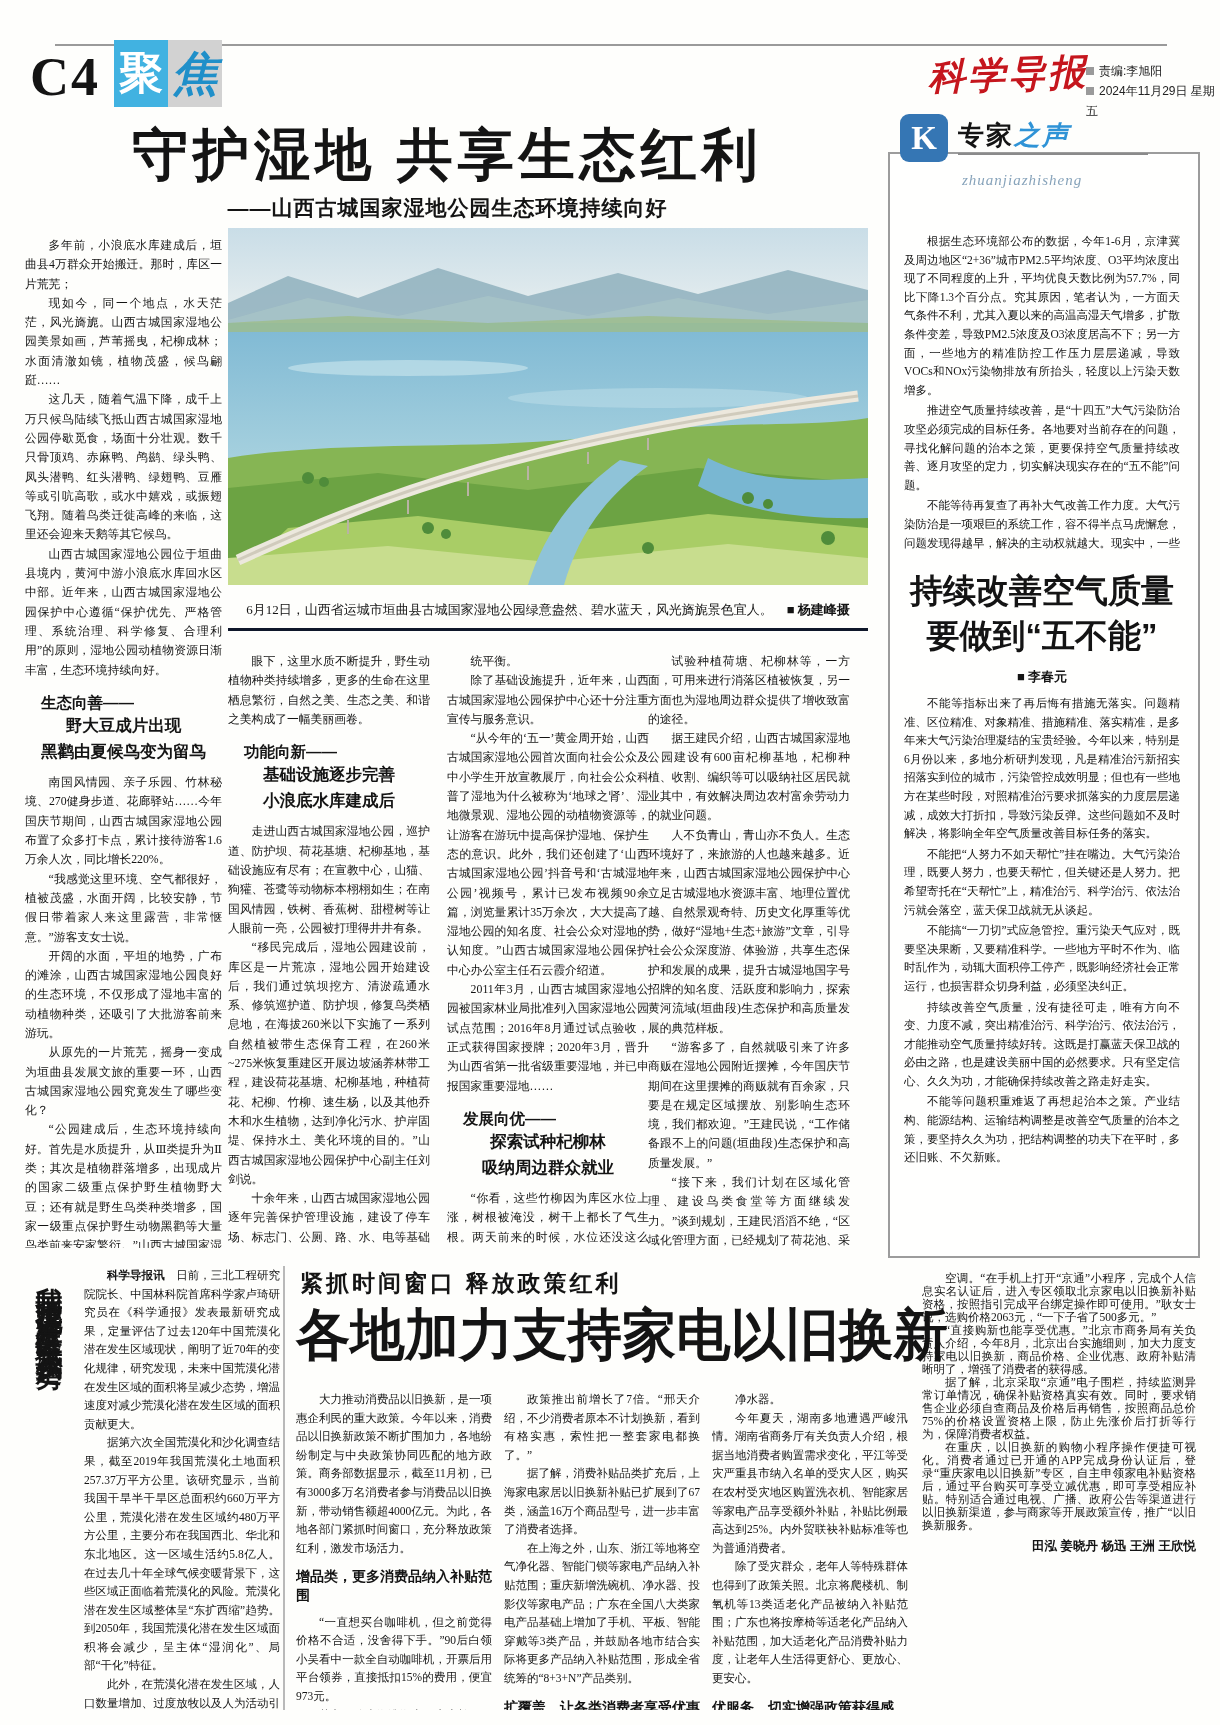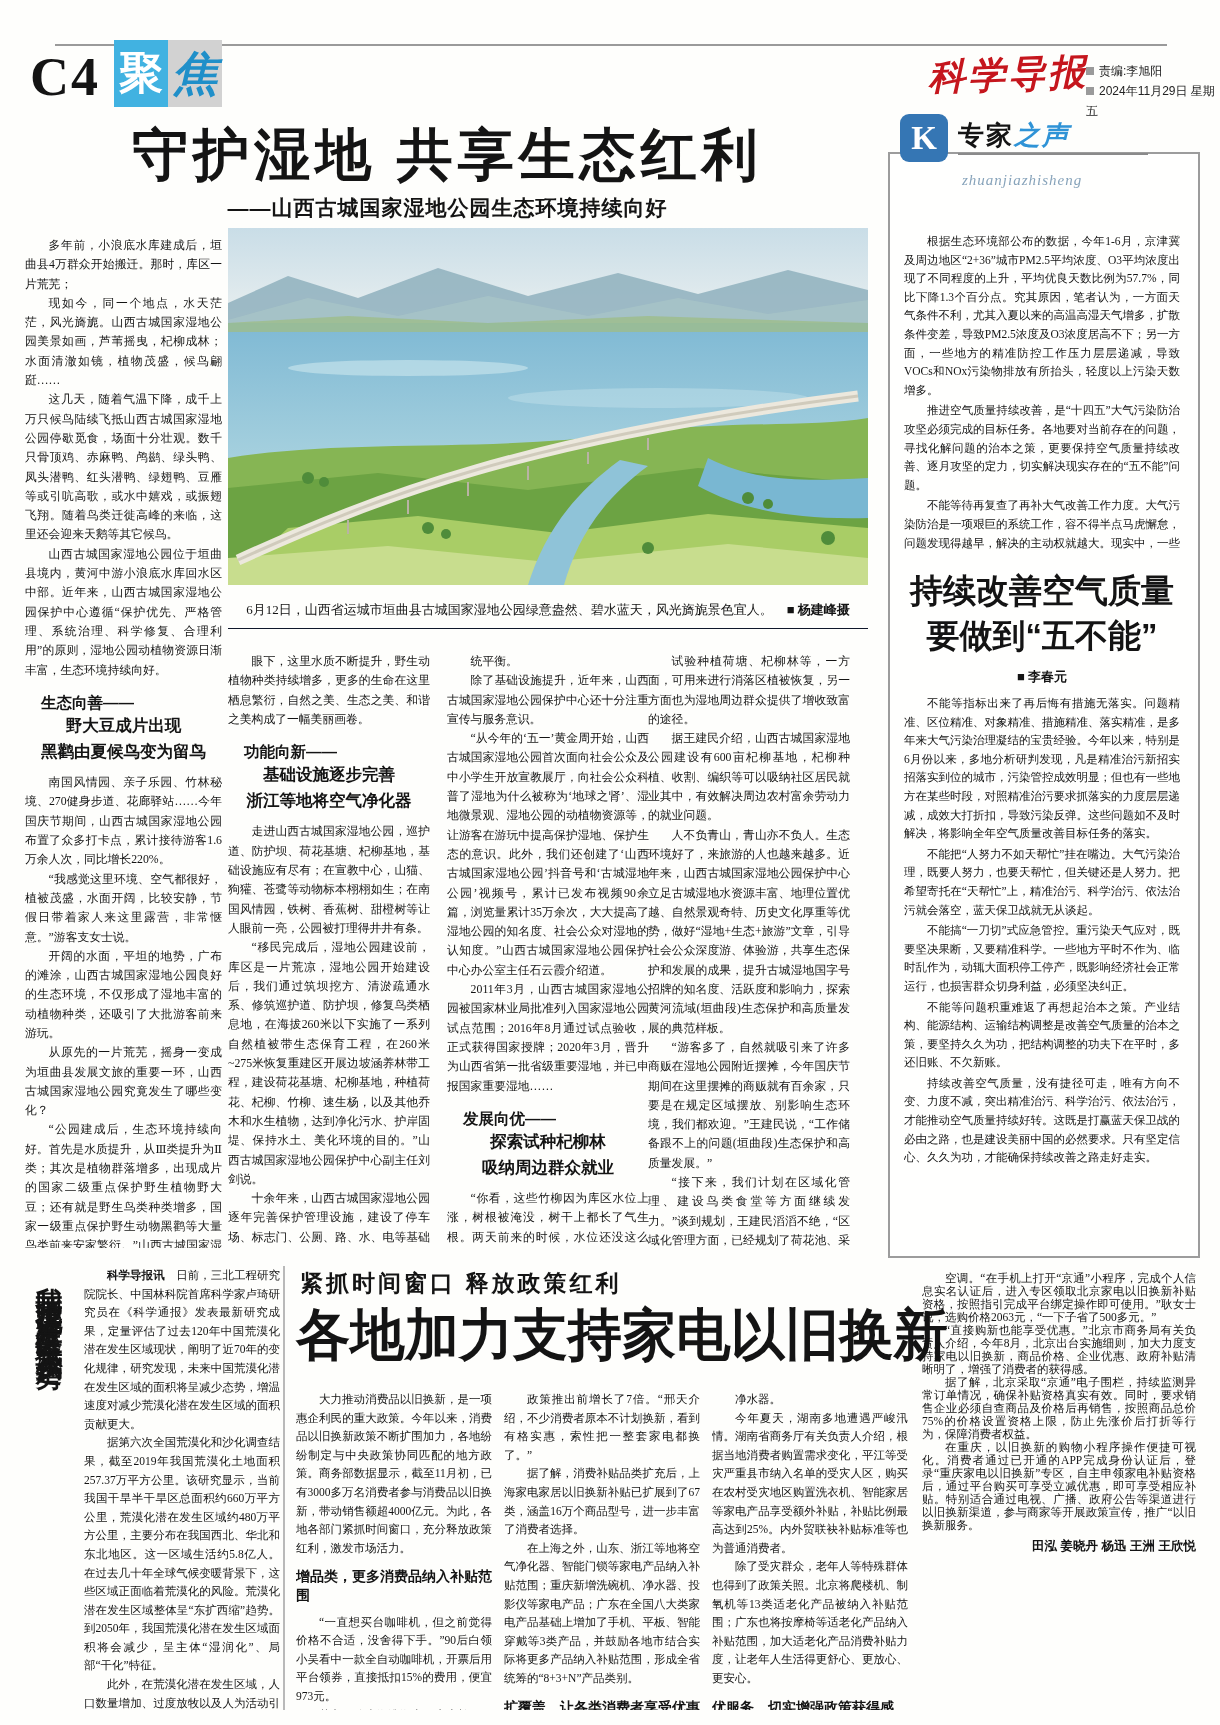--- a/index.html
+++ b/index.html
@@ -20,21 +20,21 @@
   .issue-info{position:absolute;left:1086px;top:61px;font-size:12px;line-height:20px;color:#222;}
   .issue-info .sq{display:inline-block;width:8px;height:8px;background:#9a9a9a;margin-right:5px;}
 
   
   .main-hl{position:absolute;left:25px;top:118px;width:845px;text-align:center;
            font-size:56px;font-weight:900;letter-spacing:5px;}
   .main-dek{position:absolute;left:25px;top:194px;width:845px;text-align:center;
             font-size:21px;font-weight:600;letter-spacing:1px;}
   .photo{position:absolute;left:228px;top:228px;width:640px;height:357px;overflow:hidden;}
   .caption{position:absolute;left:228px;top:600px;width:640px;font-size:13px;line-height:20px;
-           text-align:center;border-bottom:1px solid #0f172a;padding-bottom:8px;}
+           text-align:center;border-bottom:3px solid #0f172a;padding-bottom:8px;}
   .caption .credit{font-weight:bold;margin-left:14px;}
 
   .news-col{position:absolute;overflow:hidden;text-align:justify;font-size:11.8px;line-height:19.3px;}
   .news-col p{margin:0;text-indent:2em;}
   .sec-head{margin:13px 16px 9px;}
   .sec-kicker{font-weight:bold;font-size:15.5px;text-indent:0;}
   .sec-line{text-align:center;font-weight:bold;font-size:16.5px;line-height:26px;}
   .byline{text-align:right;font-weight:bold;margin-top:8px;font-size:12.5px;}
 
   
@@ -161,21 +161,21 @@
       </div>
   </div>
 
   <div class="news-col" style="left:228px;top:652px;width:202px;height:596px;">
     <div>
         <p>眼下，这里水质不断提升，野生动植物种类持续增多，更多的生命在这里栖息繁衍，自然之美、生态之美、和谐之美构成了一幅美丽画卷。</p>
       </div>
     <div class="sec-head sans">
       <div class="sec-kicker">功能向新——</div>
       <div class="sec-line">基础设施逐步完善</div>
-      <div class="sec-line">浙江等地将空气净化器</div>
+      <div class="sec-line">小浪底水库建成后</div>
     </div>
     <div>
         <p>走进山西古城国家湿地公园，巡护道、防护坝、荷花基塘、杞柳基地，基础设施应有尽有；在宣教中心，山猫、狗獾、苍鹭等动物标本栩栩如生；在南国风情园，铁树、香蕉树、甜橙树等让人眼前一亮，公园被打理得井井有条。</p>
         <p>“移民完成后，湿地公园建设前，库区是一片荒凉，湿地公园开始建设后，我们通过筑坝挖方、清淤疏通水系、修筑巡护道、防护坝，修复鸟类栖息地，在海拔260米以下实施了一系列自然植被带生态保育工程，在260米~275米恢复重建区开展边坡涵养林带工程，建设荷花基塘、杞柳基地，种植荷花、杞柳、竹柳、速生杨，以及其他乔木和水生植物，达到净化污水、护岸固堤、保持水土、美化环境的目的。”山西古城国家湿地公园保护中心副主任刘剑说。</p>
         <p>十余年来，山西古城国家湿地公园逐年完善保护管理设施，建设了停车场、标志门、公厕、路、水、电等基础设施，建成3处鸟类观测站、4个管护站，建成了集科研、宣教、监测于一体的综合楼，打造了荷花广场、宣教中心、湿地生态功能展示园、南国风情园等精品景点。2018年~2021年连续4年对海拔275米以下消落区土地1200公顷全部进行了退耕还湿，最大程度减少了人为干扰和农业面源污染，维护了黄河水质安全、生物多样性安全和生态系</p>
       </div>
   </div>
 
   <div class="news-col" style="left:447px;top:652px;width:202px;height:596px;">
     <div>
@@ -224,22 +224,22 @@
 
   <div class="ex-hl sans" style="top:568px;">持续改善空气质量</div>
   <div class="ex-hl sans" style="top:613px;">要做到“五不能”</div>
   <div class="ex-author" style="top:668px;">■ 李春元</div>
 
   <div class="ex-col" style="left:904px;top:694px;width:276px;height:552px;">
     <div>
         <p>不能等指标出来了再后悔有措施无落实。问题精准、区位精准、对象精准、措施精准、落实精准，是多年来大气污染治理凝结的宝贵经验。今年以来，特别是6月份以来，多地分析研判发现，凡是精准治污新招实招落实到位的城市，污染管控成效明显；但也有一些地方在某些时段，对照精准治污要求抓落实的力度层层递减，成效大打折扣，导致污染反弹。这些问题如不及时解决，将影响全年空气质量改善目标任务的落实。</p>
         <p>不能把“人努力不如天帮忙”挂在嘴边。大气污染治理，既要人努力，也要天帮忙，但关键还是人努力。把希望寄托在“天帮忙”上，精准治污、科学治污、依法治污就会落空，蓝天保卫战就无从谈起。</p>
         <p>不能搞“一刀切”式应急管控。重污染天气应对，既要坚决果断，又要精准科学。一些地方平时不作为、临时乱作为，动辄大面积停工停产，既影响经济社会正常运行，也损害群众切身利益，必须坚决纠正。</p>
+        <p>持续改善空气质量，没有捷径可走，唯有方向不变、力度不减，突出精准治污、科学治污、依法治污，才能推动空气质量持续好转。这既是打赢蓝天保卫战的必由之路，也是建设美丽中国的必然要求。只有坚定信心、久久为功，才能确保持续改善之路走好走实。</p>
         <p>不能等问题积重难返了再想起治本之策。产业结构、能源结构、运输结构调整是改善空气质量的治本之策，要坚持久久为功，把结构调整的功夫下在平时，多还旧账、不欠新账。</p>
-        <p>持续改善空气质量，没有捷径可走，唯有方向不变、力度不减，突出精准治污、科学治污、依法治污，才能推动空气质量持续好转。这既是打赢蓝天保卫战的必由之路，也是建设美丽中国的必然要求。只有坚定信心、久久为功，才能确保持续改善之路走好走实。</p>
       </div>
   </div>
 
   <div class="v-title sans">我国荒漠化潜在发生区域呈减少趋势</div>
   <div class="news-col" style="left:84px;top:1266px;width:196px;height:444px;font-size:11.5px;line-height:18.6px;">
     <p><span class="lead-label">科学导报讯</span>　<span>日前，三北工程研究院院长、中国林科院首席科学家卢琦研究员在《科学通报》发表最新研究成果，定量评估了过去120年中国荒漠化潜在发生区域现状，阐明了近70年的变化规律，研究发现，未来中国荒漠化潜在发生区域的面积将呈减少态势，增温速度对减少荒漠化潜在发生区域的面积贡献更大。</span></p>
     <div>
         <p>据第六次全国荒漠化和沙化调查结果，截至2019年我国荒漠化土地面积257.37万平方公里。该研究显示，当前我国干旱半干旱区总面积约660万平方公里，荒漠化潜在发生区域约480万平方公里，主要分布在我国西北、华北和东北地区。这一区域生活约5.8亿人。在过去几十年全球气候变暖背景下，这些区域正面临着荒漠化的风险。荒漠化潜在发生区域整体呈“东扩西缩”趋势。到2050年，我国荒漠化潜在发生区域面积将会减少，呈主体“湿润化”、局部“干化”特征。</p>
         <p>此外，在荒漠化潜在发生区域，人口数量增加、过度放牧以及人为活动引起的温室气体浓度升高，都会加剧潜在区域的脆弱性和威胁度，导致荒漠化的发生。科学的土地利用管理是地球绿化的主要驱动力，在干旱半干旱区开展生态保护修复工程建设对退化土地恢复和防治土地荒漠化具有重要意义。</p>
       </div>

